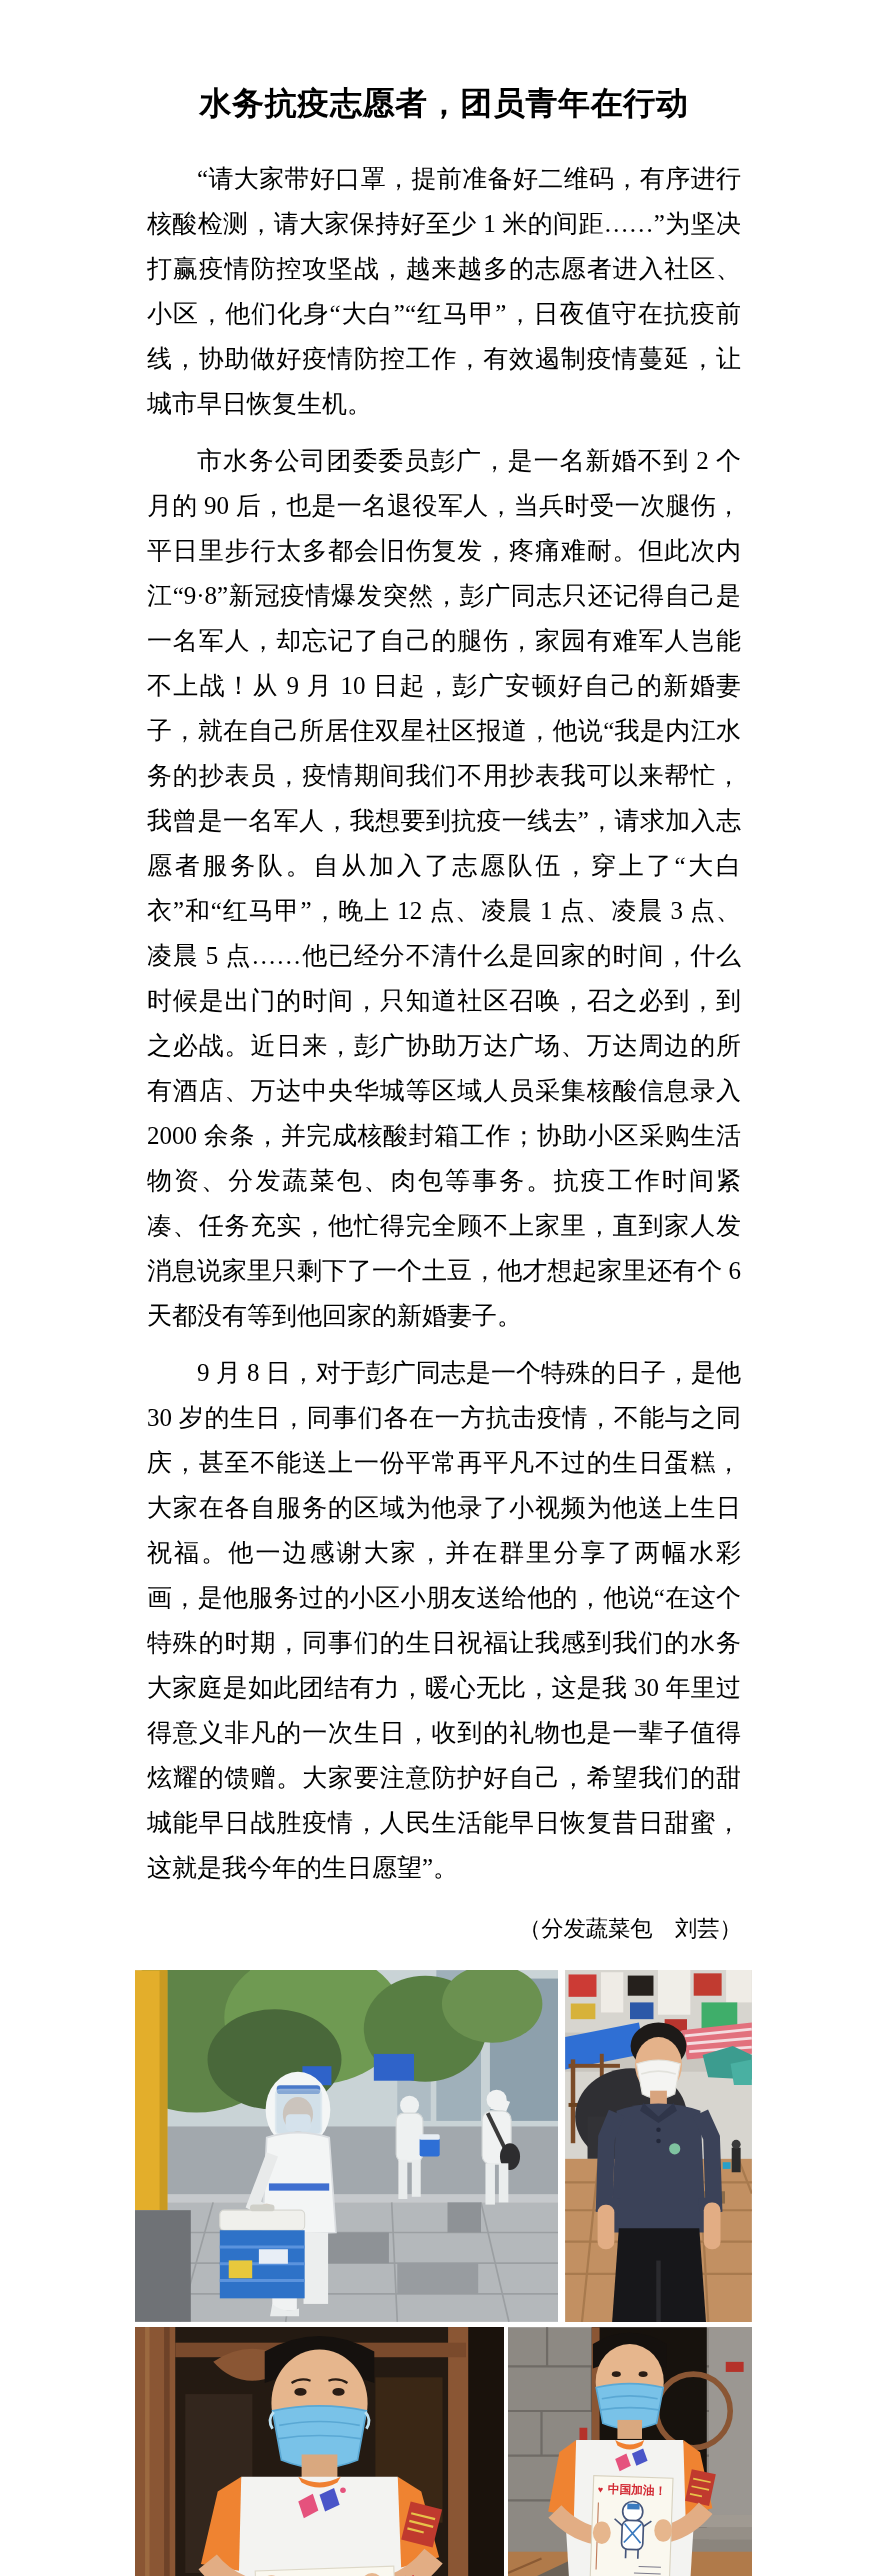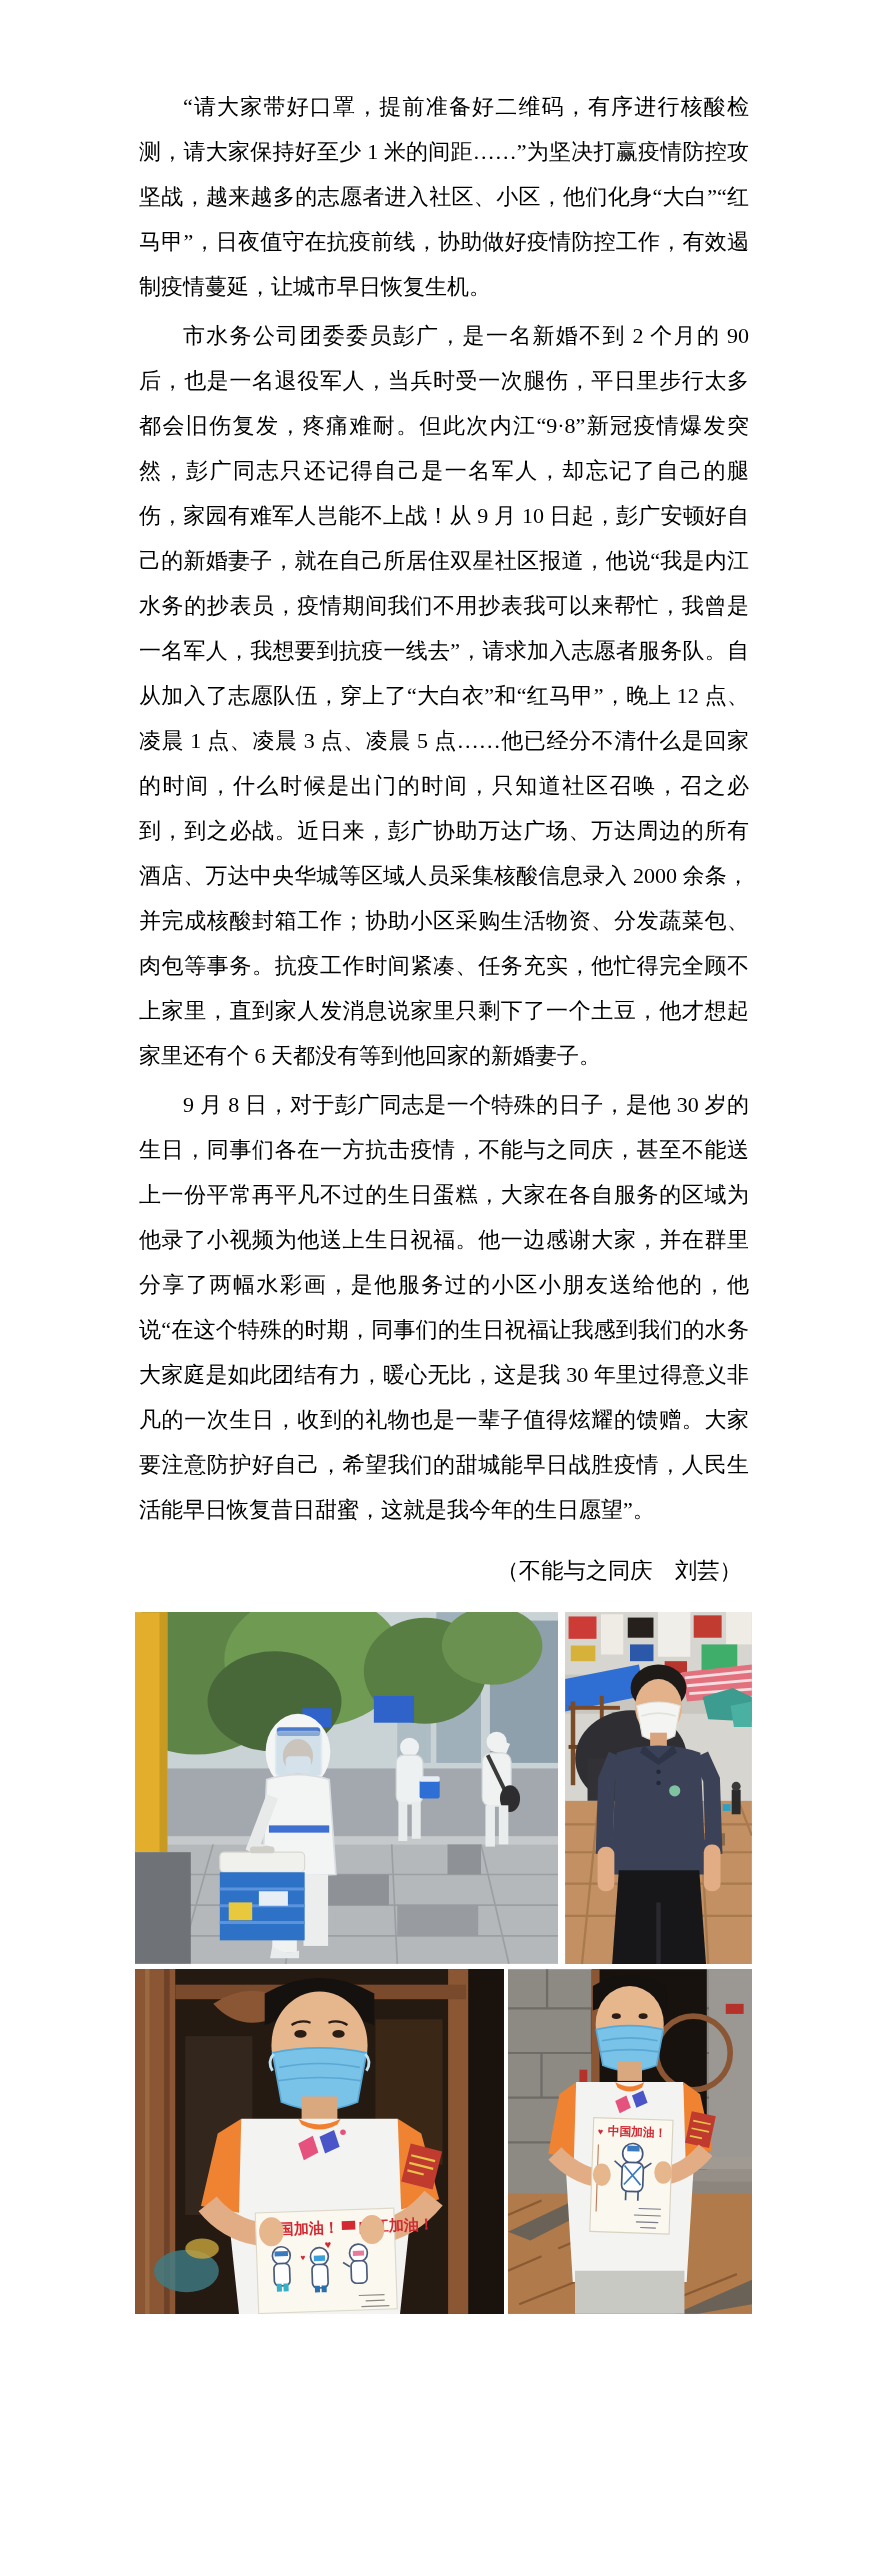--- a/index.html
+++ b/index.html
@@ -8,47 +8,48 @@
     padding:56px 134px 0 135px;background:#ffffff;
     font-family:"Liberation Serif","DejaVu Serif",serif;color:#000;
     overflow:hidden;
   }
   .title{
     margin:22.3px 0 0 0;text-align:center;
     font-size:32px;font-weight:900;line-height:50px;letter-spacing:0.6px;
   }
   .body-text{margin-top:28px;}
   .body-text p{
-    margin:4px;font-size:22px;line-height:45px;
+    margin:12px;font-size:25px;line-height:45px;
     text-align:justify;text-indent:2em;
   }
   .byline{
     text-align:right;font-size:22.3px;line-height:45px;
     margin:15.6px 11.2px 19px 0;
   }
   .photo-grid{width:617px;}
   .photo-row{display:flex;}
   .photo-row-1{gap:7.3px;margin-bottom:5px;}
   .photo-row-2{gap:4.5px;}
   .photo-frame{display:block;overflow:hidden;background:#ddd;}
   .photo-frame svg{display:block;}
 </style>
 </head>
 <body>
 
 <div class="page">
 
+  <h1 class="title">水务抗疫志愿者，团员青年在行动</h1>
 
   <div class="body-text">
     <p>“请大家带好口罩，提前准备好二维码，有序进行核酸检测，请大家保持好至少 1 米的间距……”为坚决打赢疫情防控攻坚战，越来越多的志愿者进入社区、小区，他们化身“大白”“红马甲”，日夜值守在抗疫前线，协助做好疫情防控工作，有效遏制疫情蔓延，让城市早日恢复生机。</p>
     <p>市水务公司团委委员彭广，是一名新婚不到 2 个月的 90 后，也是一名退役军人，当兵时受一次腿伤，平日里步行太多都会旧伤复发，疼痛难耐。但此次内江“9·8”新冠疫情爆发突然，彭广同志只还记得自己是一名军人，却忘记了自己的腿伤，家园有难军人岂能不上战！从 9 月 10 日起，彭广安顿好自己的新婚妻子，就在自己所居住双星社区报道，他说“我是内江水务的抄表员，疫情期间我们不用抄表我可以来帮忙，我曾是一名军人，我想要到抗疫一线去”，请求加入志愿者服务队。自从加入了志愿队伍，穿上了“大白衣”和“红马甲”，晚上 12 点、凌晨 1 点、凌晨 3 点、凌晨 5 点……他已经分不清什么是回家的时间，什么时候是出门的时间，只知道社区召唤，召之必到，到之必战。近日来，彭广协助万达广场、万达周边的所有酒店、万达中央华城等区域人员采集核酸信息录入 2000 余条，并完成核酸封箱工作；协助小区采购生活物资、分发蔬菜包、肉包等事务。抗疫工作时间紧凑、任务充实，他忙得完全顾不上家里，直到家人发消息说家里只剩下了一个土豆，他才想起家里还有个 6 天都没有等到他回家的新婚妻子。</p>
     <p>9 月 8 日，对于彭广同志是一个特殊的日子，是他 30 岁的生日，同事们各在一方抗击疫情，不能与之同庆，甚至不能送上一份平常再平凡不过的生日蛋糕，大家在各自服务的区域为他录了小视频为他送上生日祝福。他一边感谢大家，并在群里分享了两幅水彩画，是他服务过的小区小朋友送给他的，他说“在这个特殊的时期，同事们的生日祝福让我感到我们的水务大家庭是如此团结有力，暖心无比，这是我 30 年里过得意义非凡的一次生日，收到的礼物也是一辈子值得炫耀的馈赠。大家要注意防护好自己，希望我们的甜城能早日战胜疫情，人民生活能早日恢复昔日甜蜜，这就是我今年的生日愿望”。</p>
   </div>
 
-  <div class="byline">（不能与之同庆　刘芸）</div>
+  <div class="byline">（分发蔬菜包　刘芸）</div>
 
   <div class="photo-grid">
 
     <div class="photo-row photo-row-1">
 
       <div class="photo-frame">
         <svg width="423" height="352" viewBox="0 0 758 630">
           <rect width="758" height="320" fill="#c9d3d6"></rect>
           <g>
             <rect x="540" y="0" width="80" height="270" fill="#9fb0ba"></rect>

